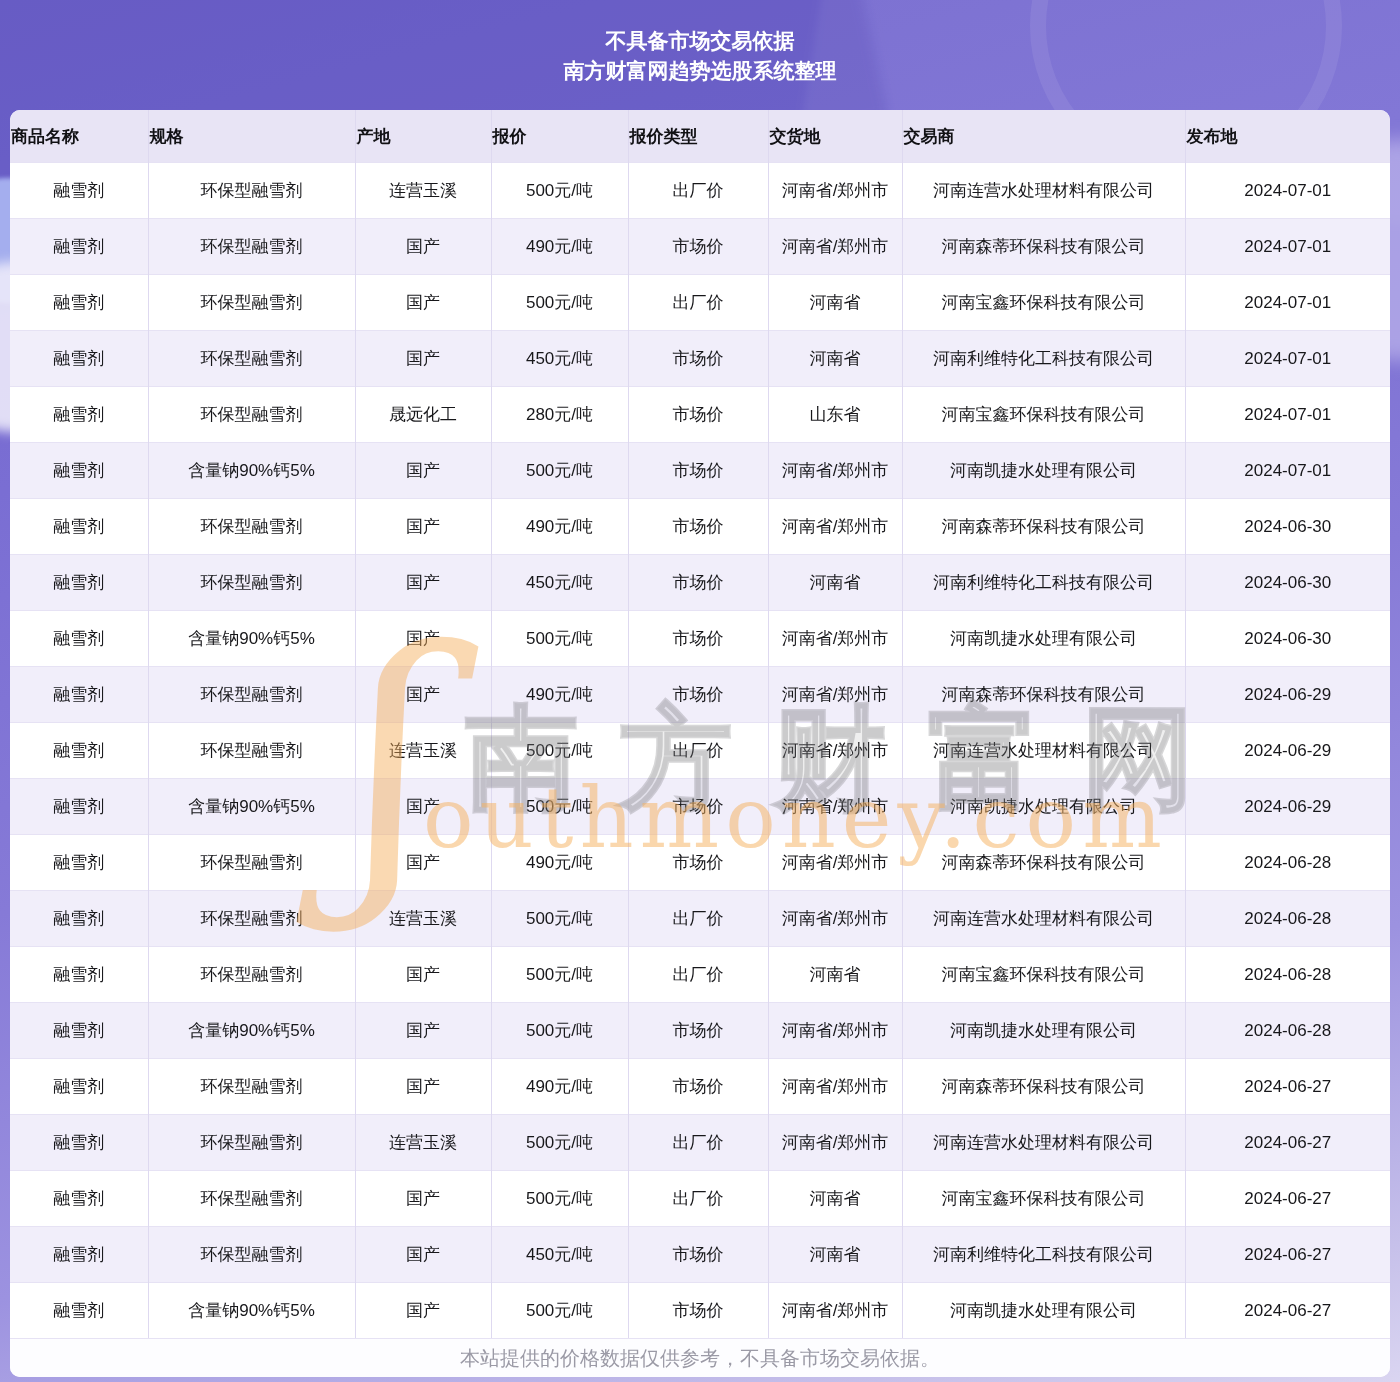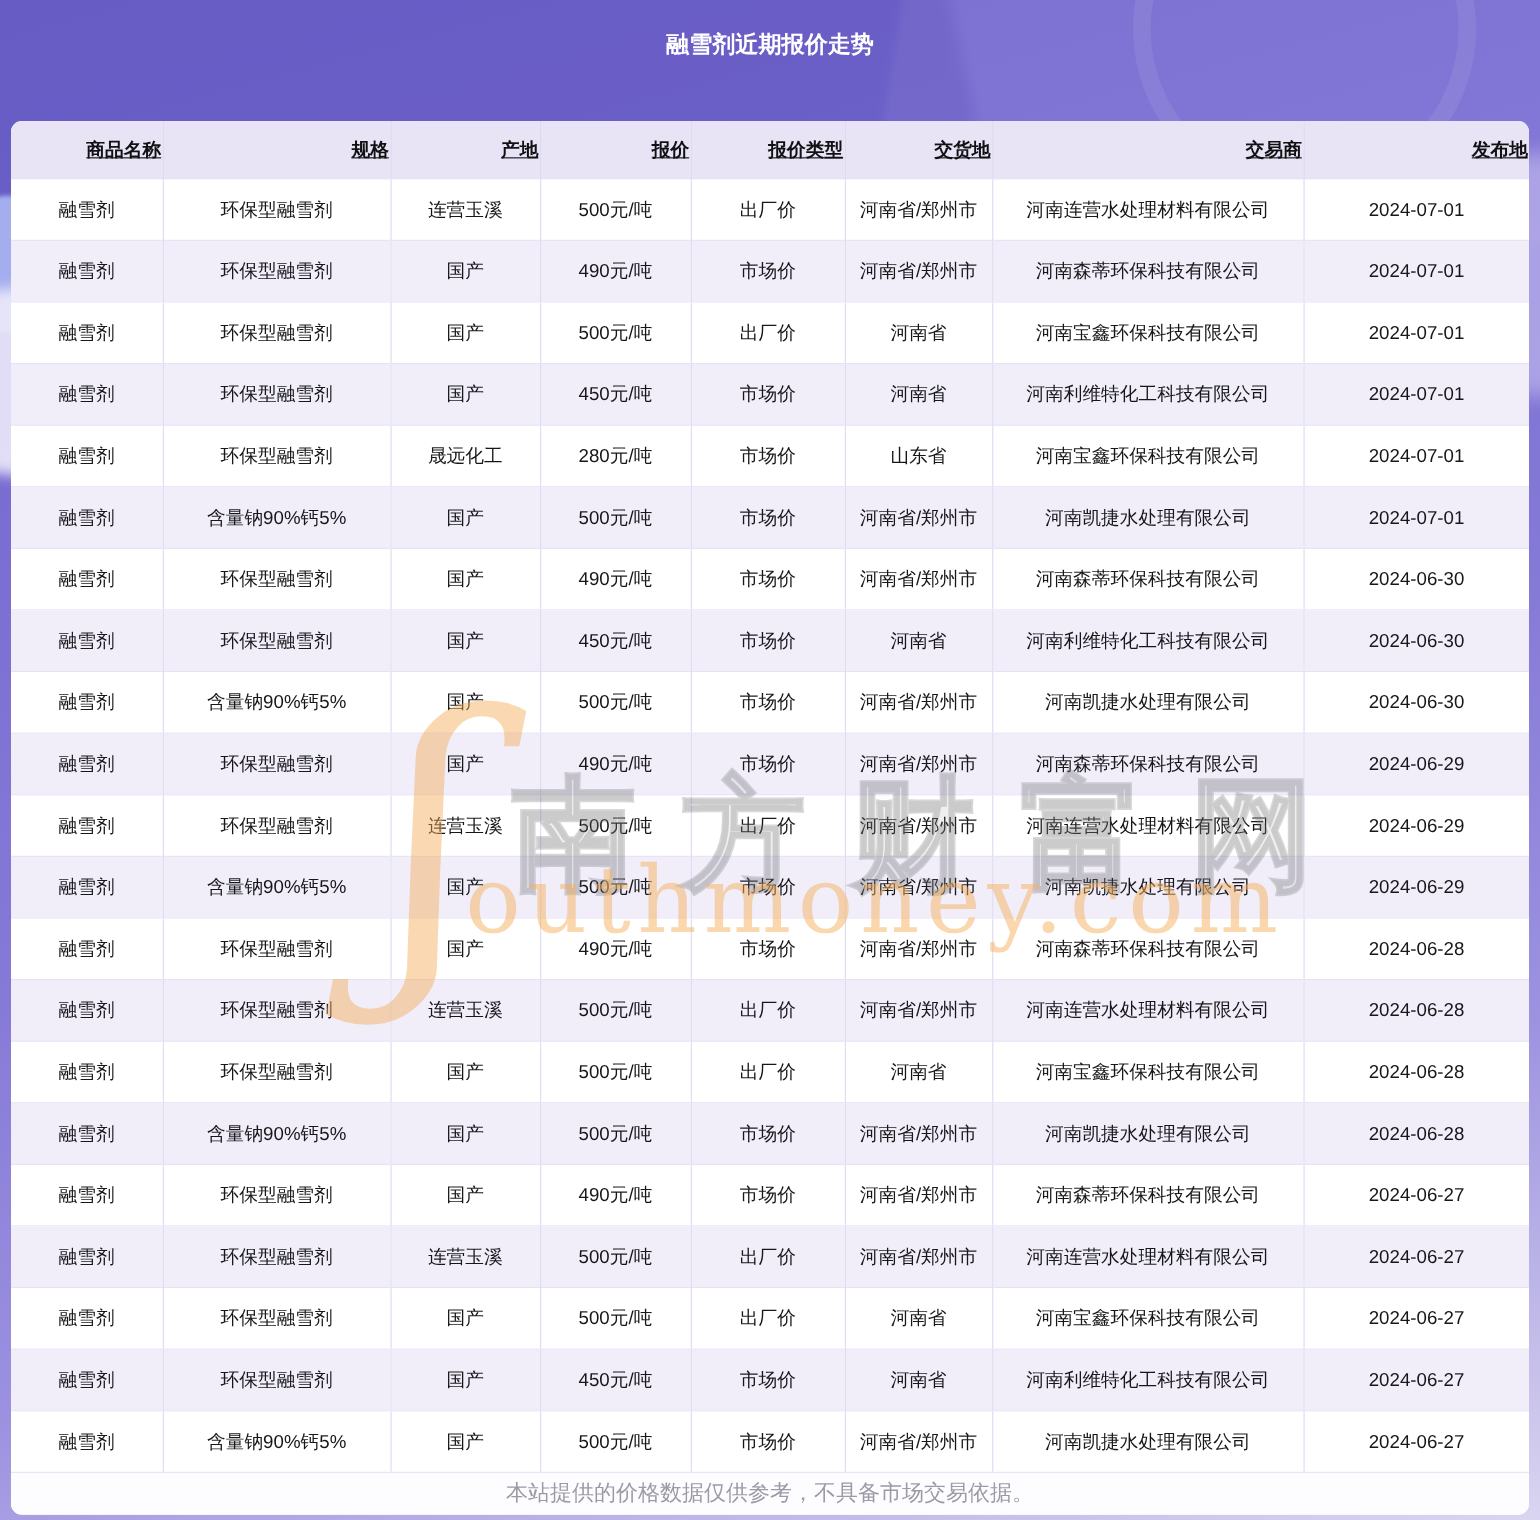--- a/index.html
+++ b/index.html
@@ -14,21 +14,21 @@
   .shape-blob1{left:-55px;top:178px;width:125px;height:125px;border-radius:50%;background:rgba(168,178,240,0.95);filter:blur(2px);}
   .shape-blob2{left:-70px;top:262px;width:170px;height:170px;border-radius:50%;background:rgba(236,234,250,0.9);filter:blur(6px);}
   .shape-blob3{left:1352px;top:140px;width:110px;height:220px;border-radius:40px;background:rgba(205,199,242,0.55);filter:blur(9px);}
   
   .title-wrap{position:absolute;top:26px;left:0;width:100%;text-align:center;z-index:4;
     color:#ffffff;font-size:21px;font-weight:bold;line-height:30px;}
   
   .card{position:absolute;left:10px;top:110px;width:1380px;border-radius:10px;overflow:hidden;
     background:#ffffff;z-index:2;}
   table.price{width:100%;border-collapse:collapse;table-layout:fixed;}
-  table.price th{height:50px;background:#e8e4f5;font-size:17px;font-weight:600;color:#111114;text-align:right;text-decoration:underline;}
+  table.price th{height:50px;background:#e8e4f5;font-size:17px;font-weight:600;color:#111114;text-align:left;}
   table.price td{height:55px;font-size:17px;font-weight:500;color:#17171a;text-align:center;
     padding:0 6px;overflow:hidden;white-space:nowrap;background:#ffffff;}
   table.price tbody tr:nth-child(even) td{background:#f1eefa;}
   table.price th + th, table.price td + td{border-left:1px solid #ded9f0;}
   table.price tbody td{border-top:1px solid #e6e2f4;}
   .disclaimer{height:38px;line-height:38px;text-align:center;color:#9b9aa6;font-size:20px;
     border-top:1px solid #e6e2f4;background:#fdfdff;}
   
   .wm{position:absolute;left:0;top:0;width:1400px;height:1382px;pointer-events:none;z-index:3;}
   .wm-swoosh{position:absolute;left:352px;top:612px;font-size:300px;line-height:1;font-style:italic;
@@ -43,21 +43,22 @@
 
 <div class="page">
   <div class="shape shape-band1"></div>
   <div class="shape shape-band2"></div>
   <div class="shape shape-ring"></div>
   <div class="shape shape-blob1"></div>
   <div class="shape shape-blob2"></div>
   <div class="shape shape-blob3"></div>
 
   <div class="title-wrap">
-    <div>融雪剂近期报价走势</div>
+    <div>不具备市场交易依据</div>
+    <div>南方财富网趋势选股系统整理</div>
   </div>
 
   <div class="card">
     <table class="price">
       <colgroup>
         <col style="width:138px">
           <col style="width:207px">
           <col style="width:136px">
           <col style="width:137px">
         <col style="width:140px">

